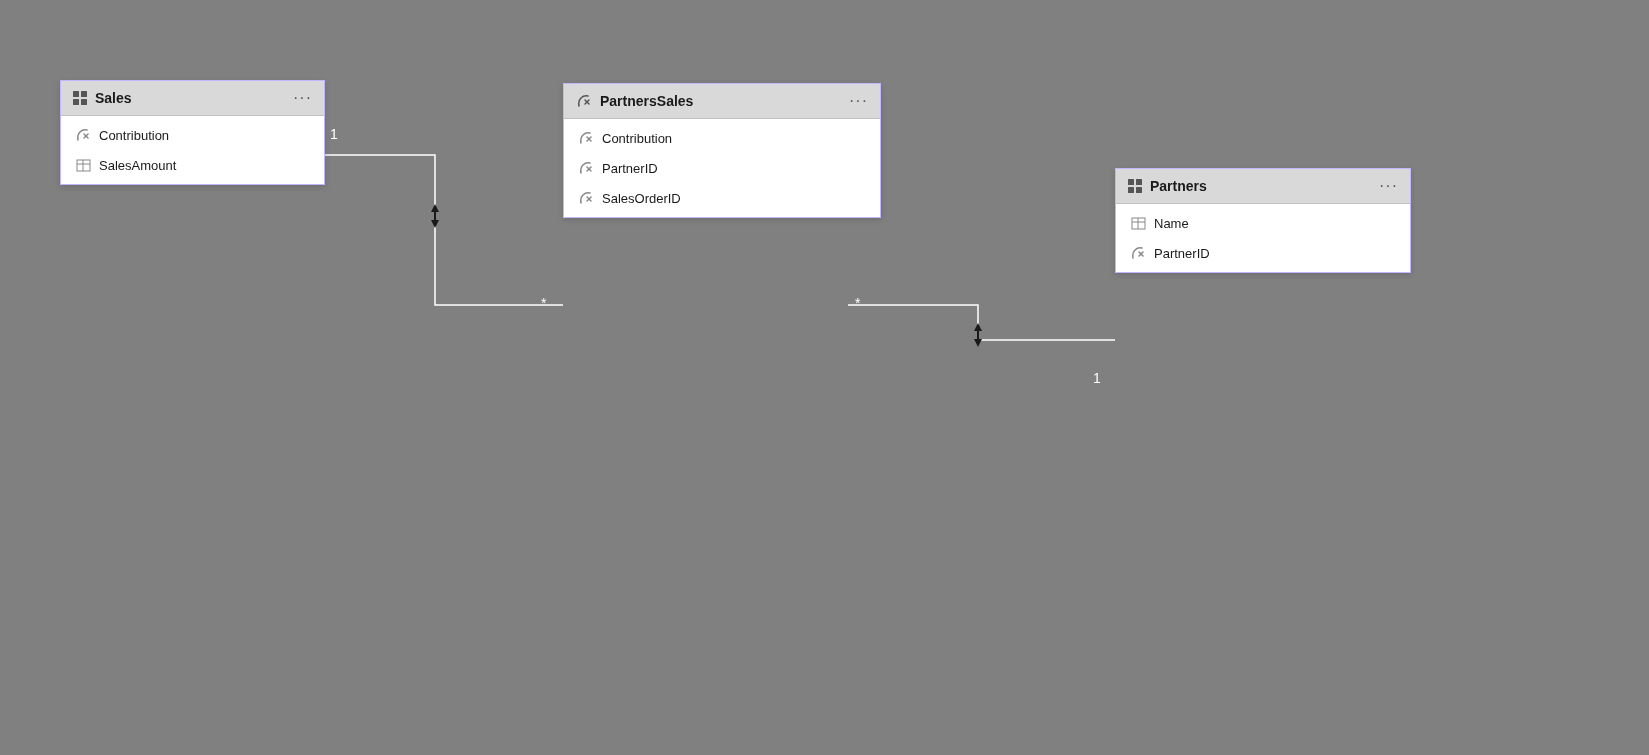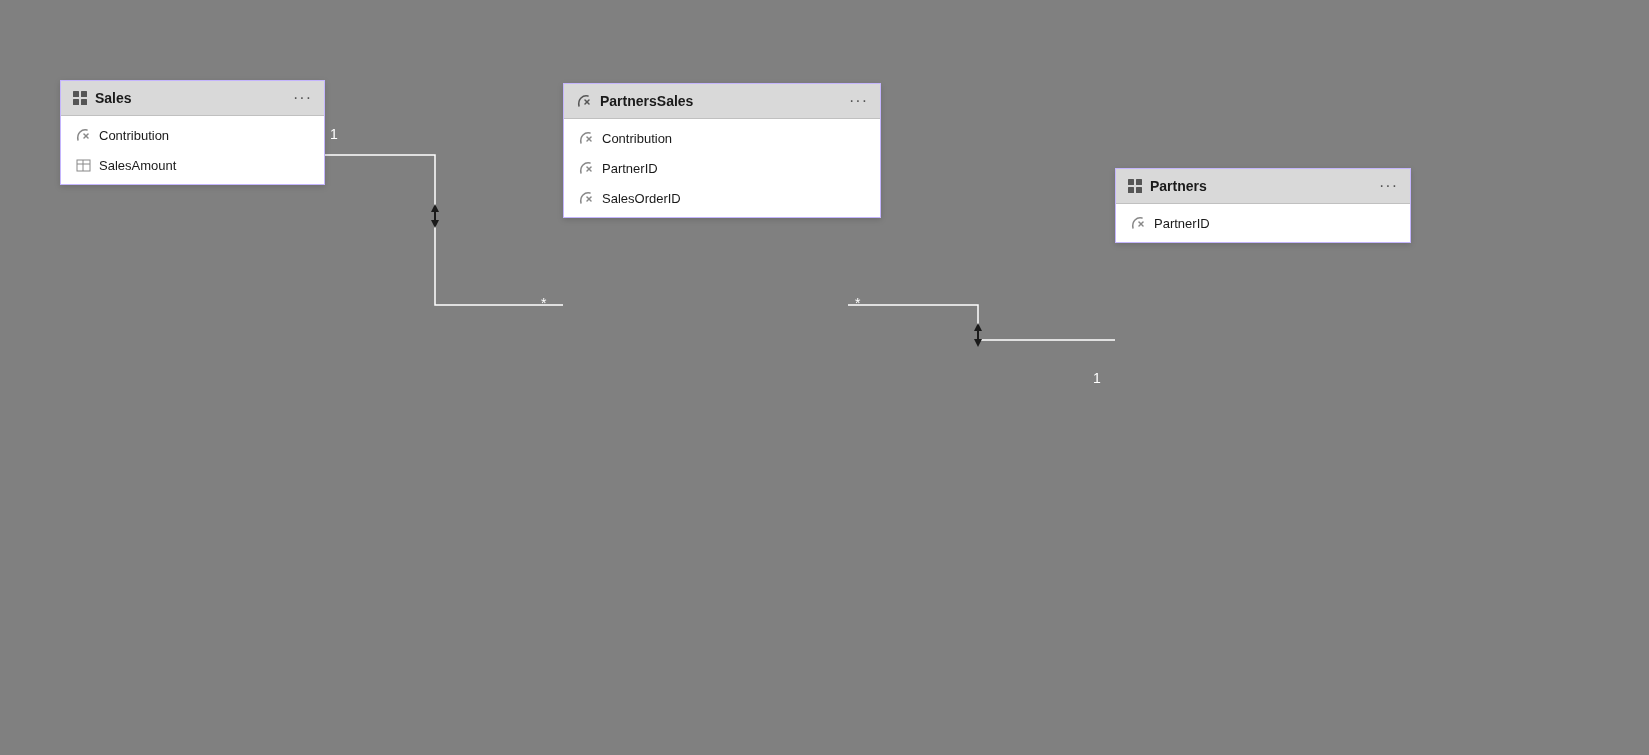--- a/index.html
+++ b/index.html
@@ -248,20 +248,30 @@
             <span></span>
             <span></span>
         </span>
         <span class="table-header-title">Partners</span>
       </div>
       <span class="table-header-menu">···</span>
     </div>
     <div class="table-body">
       <div class="table-field">
         <span class="field-icon">
+          <svg width="15" height="13" viewBox="0 0 15 13">
+            <rect x="1" y="1" width="13" height="11" fill="none" stroke="#888" stroke-width="1"></rect>
+            <line x1="1" y1="5" x2="14" y2="5" stroke="#888" stroke-width="1"></line>
+            <line x1="7" y1="1" x2="7" y2="12" stroke="#888" stroke-width="1"></line>
+          </svg>
+        </span>
+        <span>Name</span>
+      </div>
+      <div class="table-field">
+        <span class="field-icon">
           <svg width="16" height="16" viewBox="0 0 16 16">
             <path d="M3,13 Q2,8 5,5 Q8,2 12,3" fill="none" stroke="#888" stroke-width="1.5" stroke-linecap="round"></path>
             <line x1="9" y1="11" x2="13" y2="7" stroke="#888" stroke-width="1.5" stroke-linecap="round"></line>
             <line x1="9" y1="7" x2="13" y2="11" stroke="#888" stroke-width="1.5" stroke-linecap="round"></line>
           </svg>
         </span>
         <span>PartnerID</span>
       </div>
     </div>
   </div>

